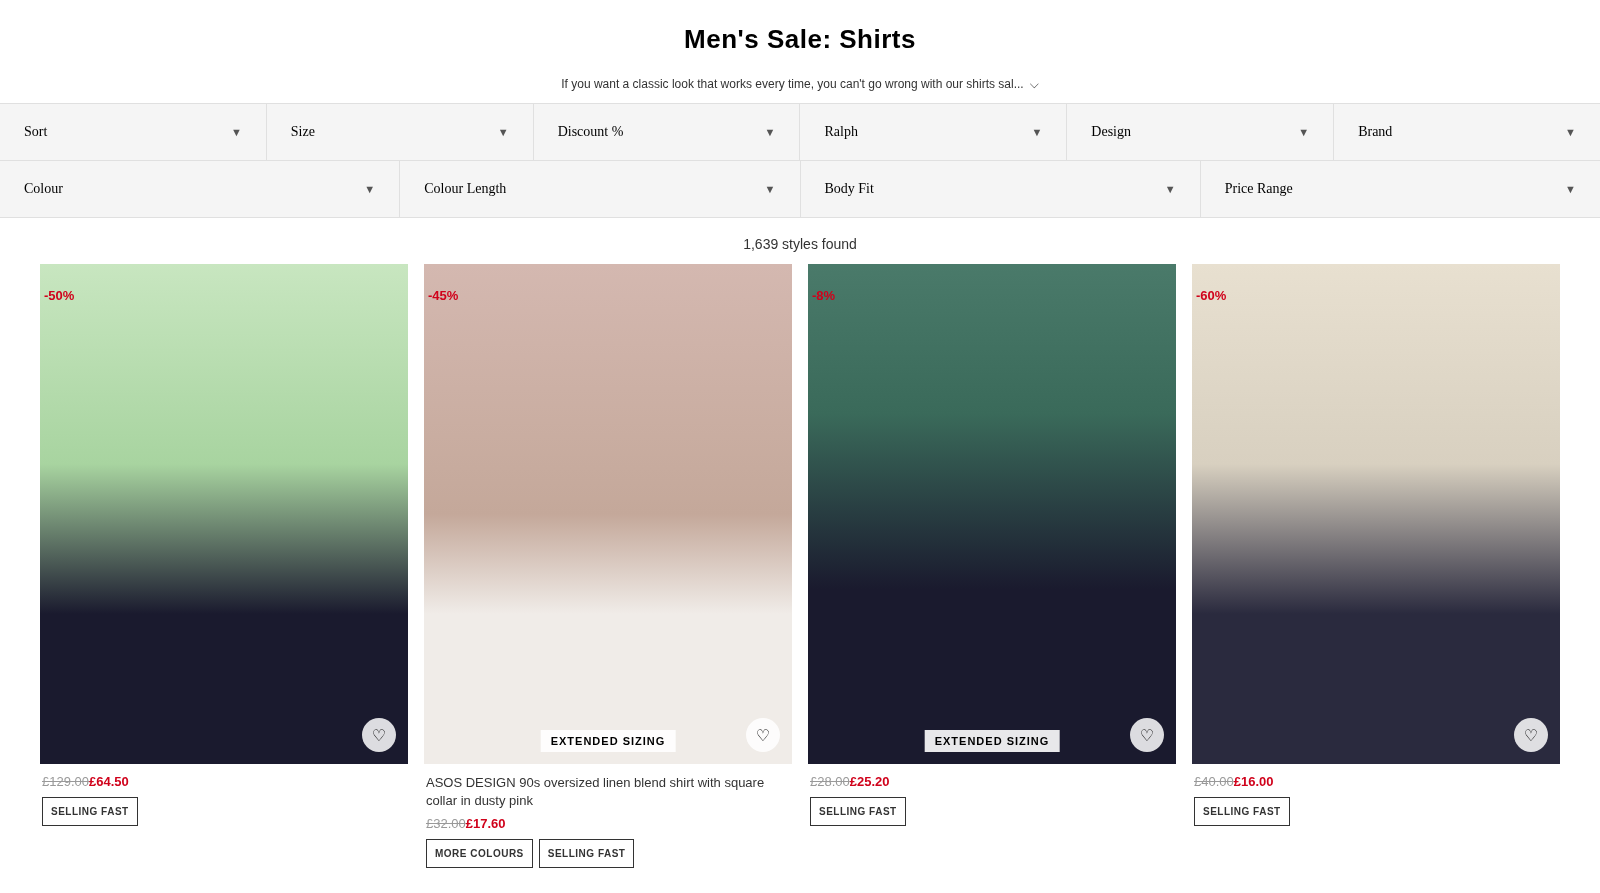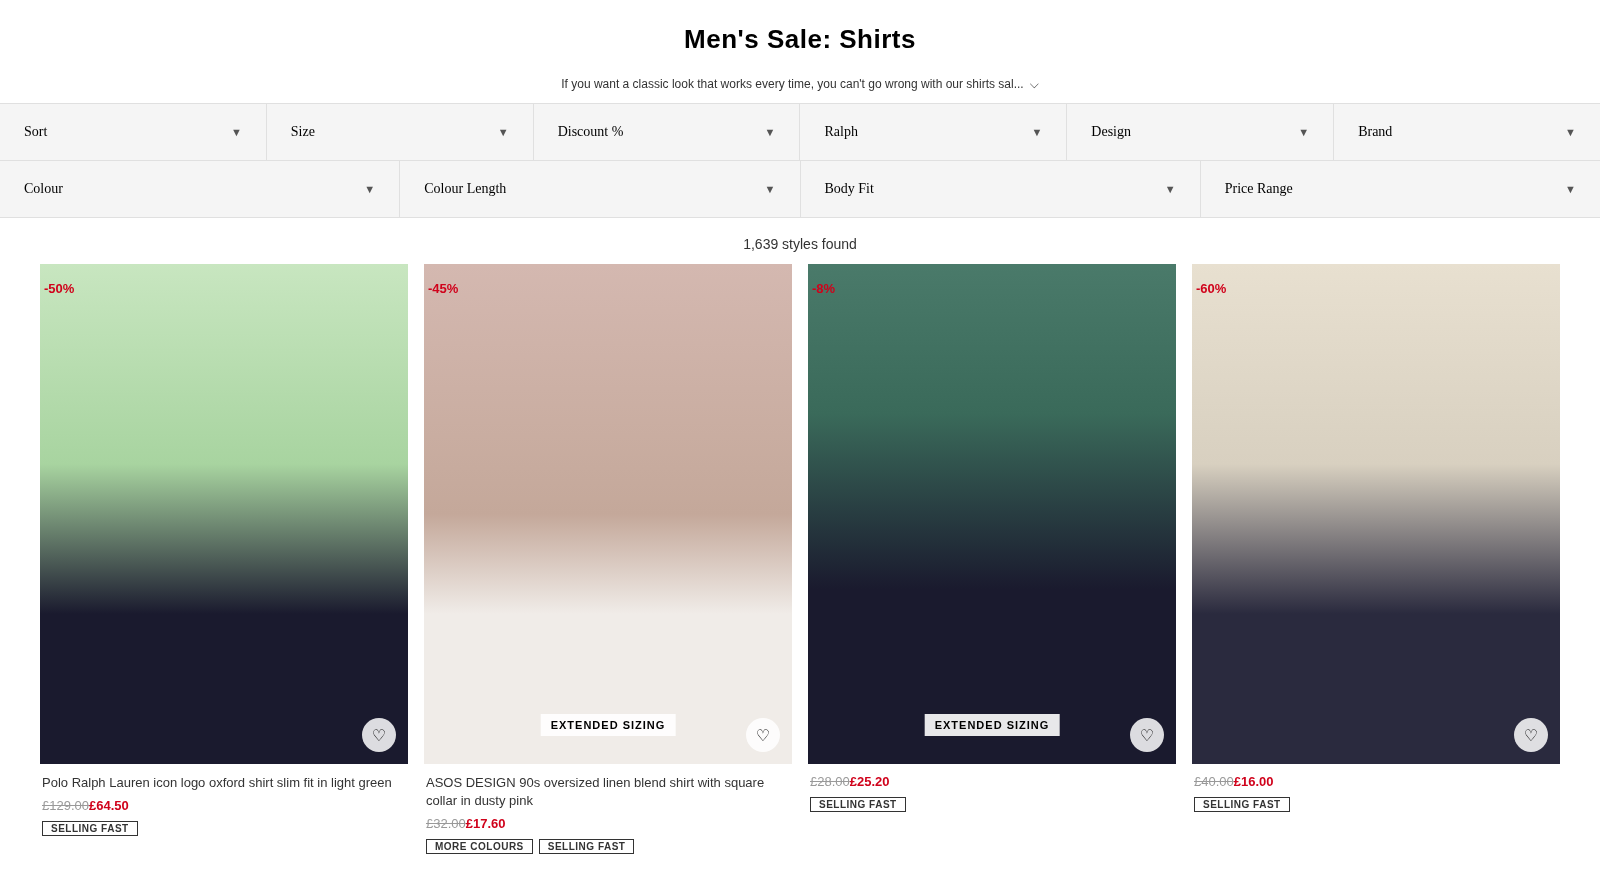--- a/index.html
+++ b/index.html
@@ -20,30 +20,30 @@
     .filter-item .chevron { font-size: 11px; color: #555; }
 
     
     .results-count { text-align: center; padding: 18px 0 12px; font-size: 14px; color: #333; }
 
     
     .products-grid { display: grid; grid-template-columns: repeat(4, 1fr); gap: 0; padding: 0 32px; }
     .product-card { position: relative; padding: 0 8px 16px; }
     .product-image-wrapper { position: relative; background: #f2f0ee; overflow: hidden; }
     .product-image-placeholder { width: 100%; height: 500px; background: #e8e4e0; display: flex; align-items: center; justify-content: center; overflow: hidden; }
-    .discount-badge { position: absolute; top: 15px; left: 0; color: #d0021b; font-size: 13px; font-weight: 600; padding: 2px 4px; }
+    .discount-badge { position: absolute; top: 22px; left: 0; color: #d0021b; font-size: 13px; font-weight: 600; padding: 2px 4px; }
     .wishlist-btn { position: absolute; bottom: 12px; right: 12px; background: rgba(255,255,255,0.85); border: none; border-radius: 50%; width: 34px; height: 34px; display: flex; align-items: center; justify-content: center; cursor: pointer; font-size: 16px; }
-    .extended-sizing-badge { position: absolute; bottom: 28px; left: 50%; transform: translateX(-50%); background: rgba(255,255,255,0.9); font-size: 11px; font-weight: 700; letter-spacing: 1px; padding: 5px 10px; white-space: nowrap; }
+    .extended-sizing-badge { position: absolute; bottom: 12px; left: 50%; transform: translateX(-50%); background: rgba(255,255,255,0.9); font-size: 11px; font-weight: 700; letter-spacing: 1px; padding: 5px 10px; white-space: nowrap; }
     .product-info { padding: 10px 2px 4px; }
     .product-name { font-size: 13px; color: #333; line-height: 1.4; margin-bottom: 6px; }
     .product-prices { display: flex; align-items: center; margin-bottom: 8px; }
     .original-price { font-size: 13px; color: #999; text-decoration: line-through; }
     .sale-price { font-size: 13px; color: #d0021b; font-weight: 700; }
     .product-badges { display: flex; gap: 6px; flex-wrap: wrap; }
-    .badge { font-size: 10px; font-weight: 700; letter-spacing: 0.5px; padding: 1px 8px; border: 1px solid #333; text-transform: uppercase; cursor: pointer; }
+    .badge { font-size: 10px; font-weight: 700; letter-spacing: 0.5px; padding: 8px 8px; border: 1px solid #333; text-transform: uppercase; cursor: pointer; }
     .badge-outline { background: #fff; color: #333; border-color: #333; }
 
     
     .img-green-shirt { background: linear-gradient(180deg, #c8e6c0 0%, #a8d4a0 40%, #1a1a2e 70%); }
     .img-pink-shirt { background: linear-gradient(180deg, #d4b8b0 0%, #c4a89a 50%, #f0ece8 70%); }
     .img-paisley-shirt { background: linear-gradient(180deg, #4a7a6a 0%, #3a6a5a 30%, #1a1a2e 65%); }
     .img-ecru-shirt { background: linear-gradient(180deg, #e8e0d0 0%, #d8d0c0 40%, #2a2a3e 70%); }
   </style>
 </head>
 <body>
@@ -112,21 +112,20 @@
 <div class="products-grid">
 
 <div class="product-card">
       <div class="product-image-wrapper">
         <div class="product-image-placeholder img-green-shirt"></div>
         <div class="discount-badge">-50%</div>
 
         <button class="wishlist-btn">♡</button>
       </div>
       <div class="product-info">
-        <div class="product-name">Polo Ralph Lauren icon logo oxford shirt slim fit in light green</div>
         <div class="product-prices">
           <span class="original-price">£129.00</span>
           <span class="sale-price">£64.50</span>
         </div>
         <div class="product-badges">
           <button class="badge badge-outline">SELLING FAST</button>
         </div>
       </div>
     </div>
     <div class="product-card">

